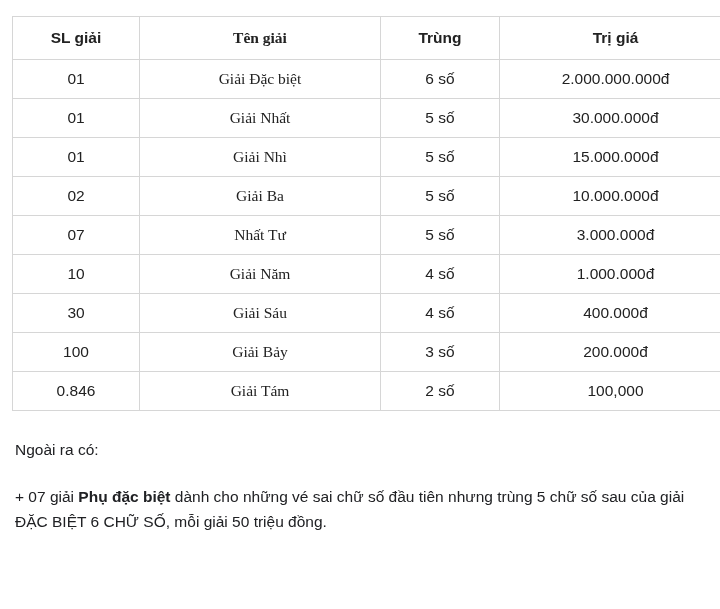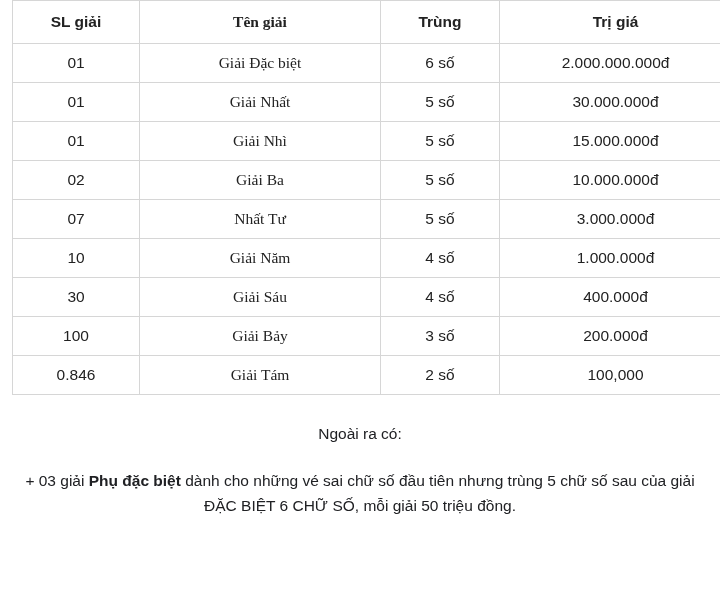--- a/index.html
+++ b/index.html
@@ -11,21 +11,21 @@
     height: 609px;
     background: #ffffff;
     font-family: "Liberation Sans", sans-serif;
     color: #202124;
     -webkit-font-smoothing: antialiased;
   }
   .page {
     width: 720px;
     height: 609px;
     box-sizing: border-box;
-    padding: 0 12px 0 12px;
+    padding: 16px 12px 0 12px;
     position: relative;
   }
   table.prize-table {
     border-collapse: collapse;
     width: 683px;
     margin: 0 auto;
     table-layout: fixed;
   }
   table.prize-table th,
   table.prize-table td {
@@ -62,21 +62,20 @@
   }
   .notes {
     margin: 26px auto 0 auto;
     width: 690px;
     font-size: 15.5px;
     line-height: 1.62;
     color: #202124;
   }
   .notes p {
     margin: 0 0 16px 0;
-    text-align: center;
   }
   .notes p.lead {
     margin-bottom: 22px;
   }
   .notes b {
     font-weight: bold;
     margin-top: 12px;
   }
 </style>
 </head>
@@ -146,16 +145,16 @@
         <td class="col-sl">0.846</td>
         <td class="col-name">Giải Tám</td>
         <td class="col-match">2 số</td>
         <td class="col-value">100,000</td>
       </tr>
     </tbody>
   </table>
 
   <div class="notes">
     <p class="lead">Ngoài ra có:</p>
-    <p><span>+ 03 giải </span><b>Phụ đặc biệt</b><span> dành cho những vé sai chữ số đầu tiên nhưng trùng 5 chữ số sau của giải ĐẶC BIỆT 6 CHỮ SỐ, mỗi giải 50 triệu đồng.</span></p>
+    <p><span>+ 07 giải </span><b>Phụ đặc biệt</b><span> dành cho những vé sai chữ số đầu tiên nhưng trùng 5 chữ số sau của giải ĐẶC BIỆT 6 CHỮ SỐ, mỗi giải 50 triệu đồng.</span></p>
   </div>
 
 </div>
 
 </body></html>

